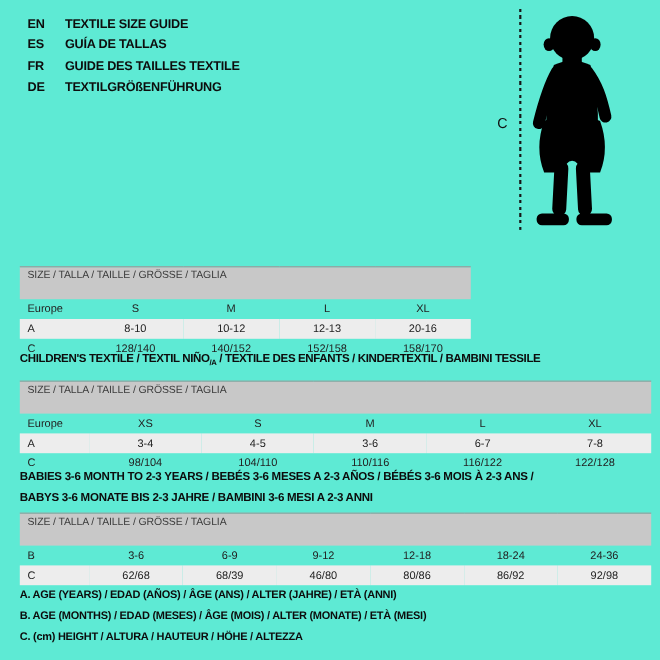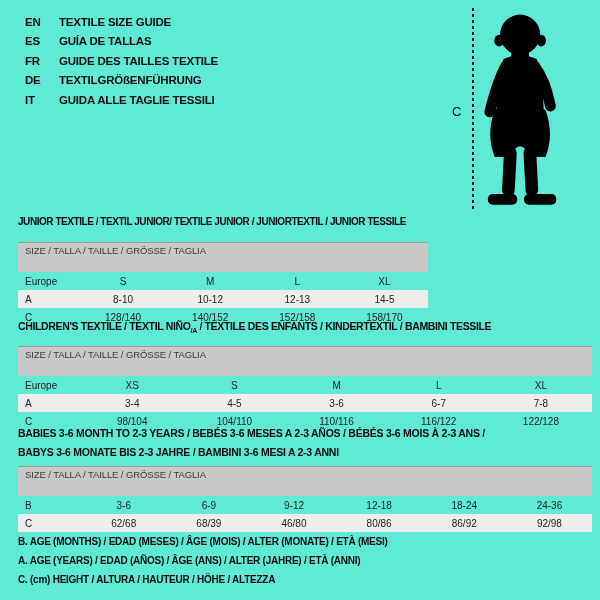--- a/index.html
+++ b/index.html
@@ -46,21 +46,20 @@
 </head>
 <body>
 
 <div id="canvas">
 
   <div class="lang-list">
     <div><span class="lang-code">EN</span><span>TEXTILE SIZE GUIDE</span></div>
     <div><span class="lang-code">ES</span><span>GUÍA DE TALLAS</span></div>
     <div><span class="lang-code">FR</span><span>GUIDE DES TAILLES TEXTILE</span></div>
     <div><span class="lang-code">DE</span><span>TEXTILGRÖßENFÜHRUNG</span></div>
-    <div><span class="lang-code">IT</span><span>GUIDA ALLE TAGLIE TESSILI</span></div>
   </div>
 
   <div class="measure-line"></div>
   <div class="measure-label">C</div>
   <svg class="toddler" width="88" height="200" viewBox="0 0 90 200" xmlns="http://www.w3.org/2000/svg">
     <g fill="#000000">
       <ellipse cx="18.5" cy="31" rx="5" ry="6"></ellipse>
       <ellipse cx="61.5" cy="31" rx="5" ry="6"></ellipse>
       <circle cx="40" cy="25" r="20.5"></circle>
       <rect x="31" y="38" width="18" height="14"></rect>
@@ -68,21 +67,20 @@
       <path d="M 14,102 Q 40,90 66,102 Q 75,127 66,150 L 48,150 Q 46,139 40,139 Q 34,139 32,150 L 14,150 Q 5,127 14,102 Z"></path>
       <path d="M 26,56 C 19,68 14,84 9,104" stroke="#000" stroke-width="11" stroke-linecap="round" fill="none"></path>
       <path d="M 54,56 C 63,68 67,80 71,98" stroke="#000" stroke-width="11" stroke-linecap="round" fill="none"></path>
       <path d="M 30,146 L 28,184" stroke="#000" stroke-width="13" stroke-linecap="round" fill="none"></path>
       <path d="M 50,146 L 52,184" stroke="#000" stroke-width="13" stroke-linecap="round" fill="none"></path>
       <rect x="7" y="188" width="30" height="11" rx="5"></rect>
       <rect x="44" y="188" width="33" height="11" rx="5"></rect>
     </g>
   </svg>
 
-  <div class="table-title" id="t1-title">JUNIOR TEXTILE / TEXTIL JUNIOR/ TEXTILE JUNIOR / JUNIORTEXTIL / JUNIOR TESSILE</div>
   <table class="size-table" id="t1-table">
     <colgroup>
         <col style="width:15%">
         <col style="width:21.25%">
         <col style="width:21.25%">
         <col style="width:21.25%">
         <col style="width:21.25%">
       </colgroup>
     <thead>
         <tr>
@@ -95,21 +93,21 @@
         <td>S</td>
         <td>M</td>
         <td>L</td>
         <td>XL</td>
       </tr>
       <tr>
         <td class="lbl">A</td>
         <td>8-10</td>
         <td>10-12</td>
         <td>12-13</td>
-        <td>14-5</td>
+        <td>20-16</td>
       </tr>
       <tr>
         <td class="lbl">C</td>
         <td>128/140</td>
         <td>140/152</td>
         <td>152/158</td>
         <td>158/170</td>
       </tr>
     </tbody>
   </table>
@@ -192,18 +190,18 @@
         <td>68/39</td>
         <td>46/80</td>
         <td>80/86</td>
         <td>86/92</td>
         <td>92/98</td>
       </tr>
     </tbody>
   </table>
 
   <div class="notes">
+    <div>A. AGE (YEARS) / EDAD (AÑOS) / ÂGE (ANS) / ALTER (JAHRE) / ETÀ (ANNI)</div>
     <div>B. AGE (MONTHS) / EDAD (MESES) / ÂGE (MOIS) / ALTER (MONATE) / ETÀ (MESI)</div>
-    <div>A. AGE (YEARS) / EDAD (AÑOS) / ÂGE (ANS) / ALTER (JAHRE) / ETÀ (ANNI)</div>
     <div>C. (cm) HEIGHT / ALTURA / HAUTEUR / HÖHE / ALTEZZA</div>
   </div>
 
 </div>
 
 </body></html>

